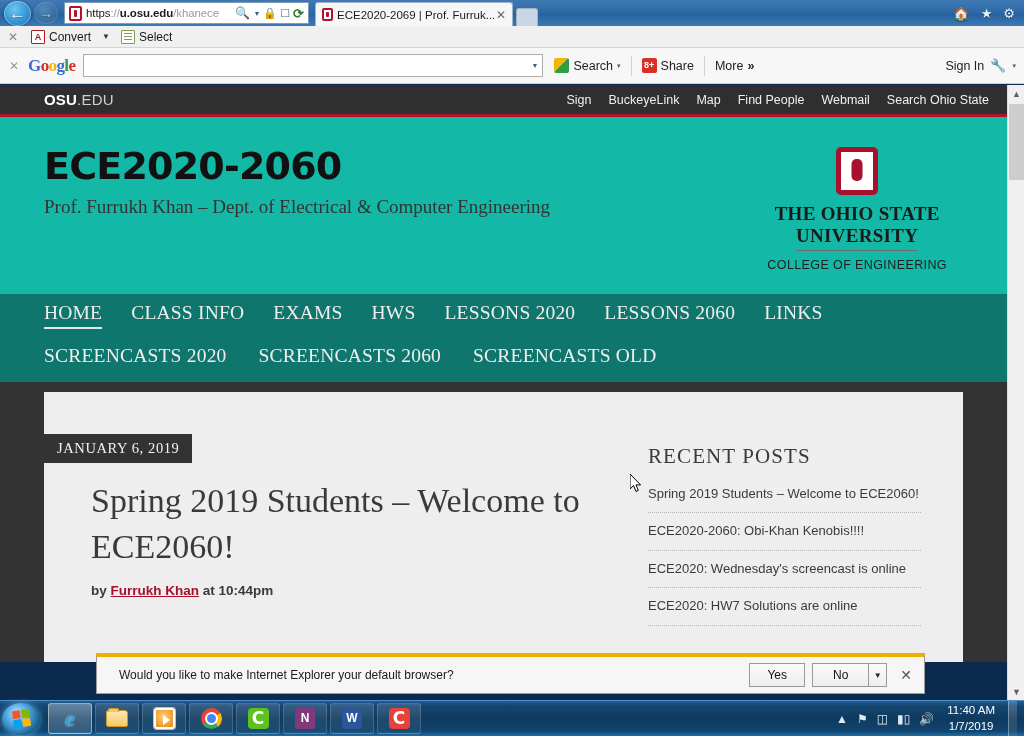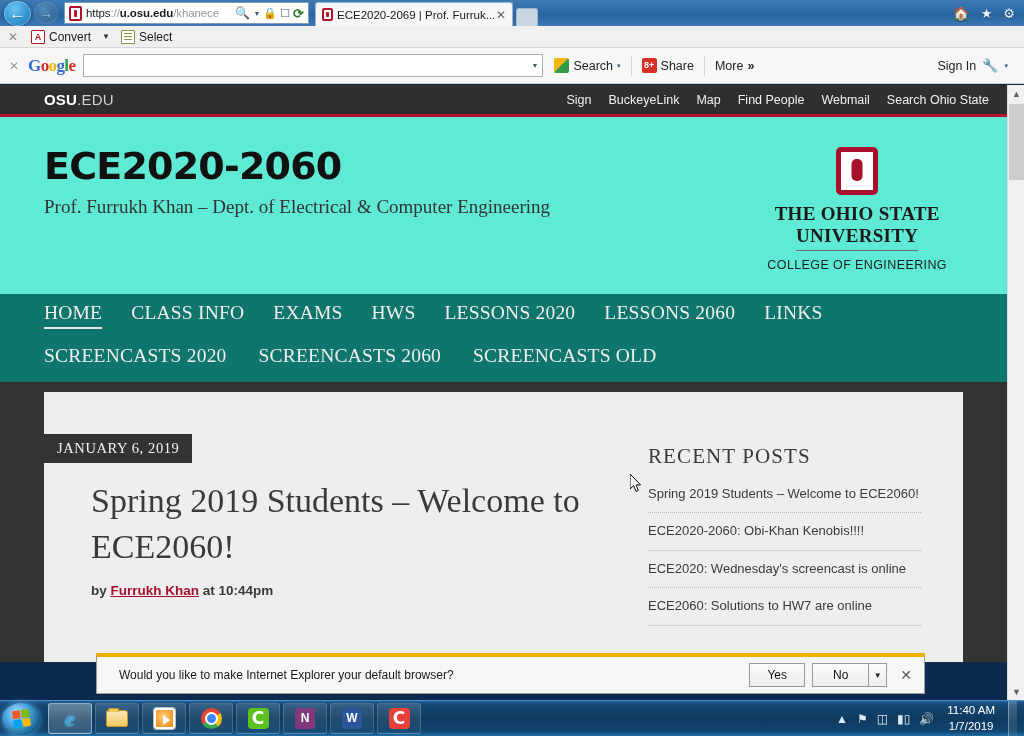--- a/index.html
+++ b/index.html
@@ -116,21 +116,21 @@
   .g-sep { width: 1px; height: 20px; background: #d2d2d2; margin: 0 7px; }
   .g-item { display: flex; align-items: center; gap: 4px; padding: 0 3px; white-space: nowrap; }
   .ico-gsearch { width: 15px; height: 15px; flex: none;
      background:
       linear-gradient(135deg, #f2b600 0 50%, transparent 50%),
       linear-gradient(-45deg, #2f9e44 0 50%, transparent 50%);
      background-color: #3b6fd4; border-radius: 2px; position: relative; }
   .ico-gshare { width: 15px; height: 15px; flex: none; background: #d93025;
      border-radius: 2px; color: #fff; font-size: 9px; font-weight: bold;
      text-align: center; line-height: 15px; }
-  .g-right { margin-left: auto; display: flex; align-items: center; gap: 6px; padding-right: 16px; }
+  .g-right { margin-left: auto; display: flex; align-items: center; gap: 6px; padding-right: 8px; }
   .ico-wrench { font-size: 13px; color: #2b2b2b; }
 
   
   .viewport {
     position: absolute; left: 0; top: 85px; width: 1007px; height: 577px;
     background: #333333; overflow: hidden;
   }
 
   
   .osu-bar {
@@ -138,21 +138,21 @@
     padding: 0 8px 0 44px; border-bottom: 3px solid #b3122b;
   }
   .osu-brand { font-size: 15px; color: #ffffff; letter-spacing: .2px; }
   .osu-brand b { font-weight: bold; }
   .osu-brand .dim { color: #cfcfcf; }
   .osu-links { margin-left: auto; display: flex; gap: 17px; padding-right: 10px; }
   .osu-links a { color: #f0f0f0; font-size: 12.5px; text-decoration: none; white-space: nowrap; }
 
   
   .site-head {
-    background: #5eead4; padding: 30px 44px 22px 44px; display: flex;
+    background: #14b8a6; padding: 30px 44px 22px 44px; display: flex;
     align-items: flex-start; min-height: 165px;
   }
   .site-title {
     font-size: 38px; font-weight: bold; color: #111; letter-spacing: -.8px;
     font-family: "DejaVu Sans", sans-serif; line-height: 1.05;
   }
   .site-tag {
     font-family: "Liberation Serif", serif; font-size: 19px; color: #333;
     margin-top: 9px;
   }
@@ -456,21 +456,21 @@
               <li>
                   <a href="#">Spring 2019 Students – Welcome to ECE2060!</a>
                 </li>
               <li>
                   <a href="#">ECE2020-2060: Obi-Khan Kenobis!!!!</a>
                 </li>
               <li>
                   <a href="#">ECE2020: Wednesday's screencast is online</a>
                 </li>
               <li>
-                  <a href="#">ECE2060: Solutions to HW7 are online</a>
+                  <a href="#">ECE2020: HW7 Solutions are online</a>
                 </li>
             </ul>
           </div>
 
         </div>
       </div>
     </div>
   </div>
 
   <div class="scrollbar">

